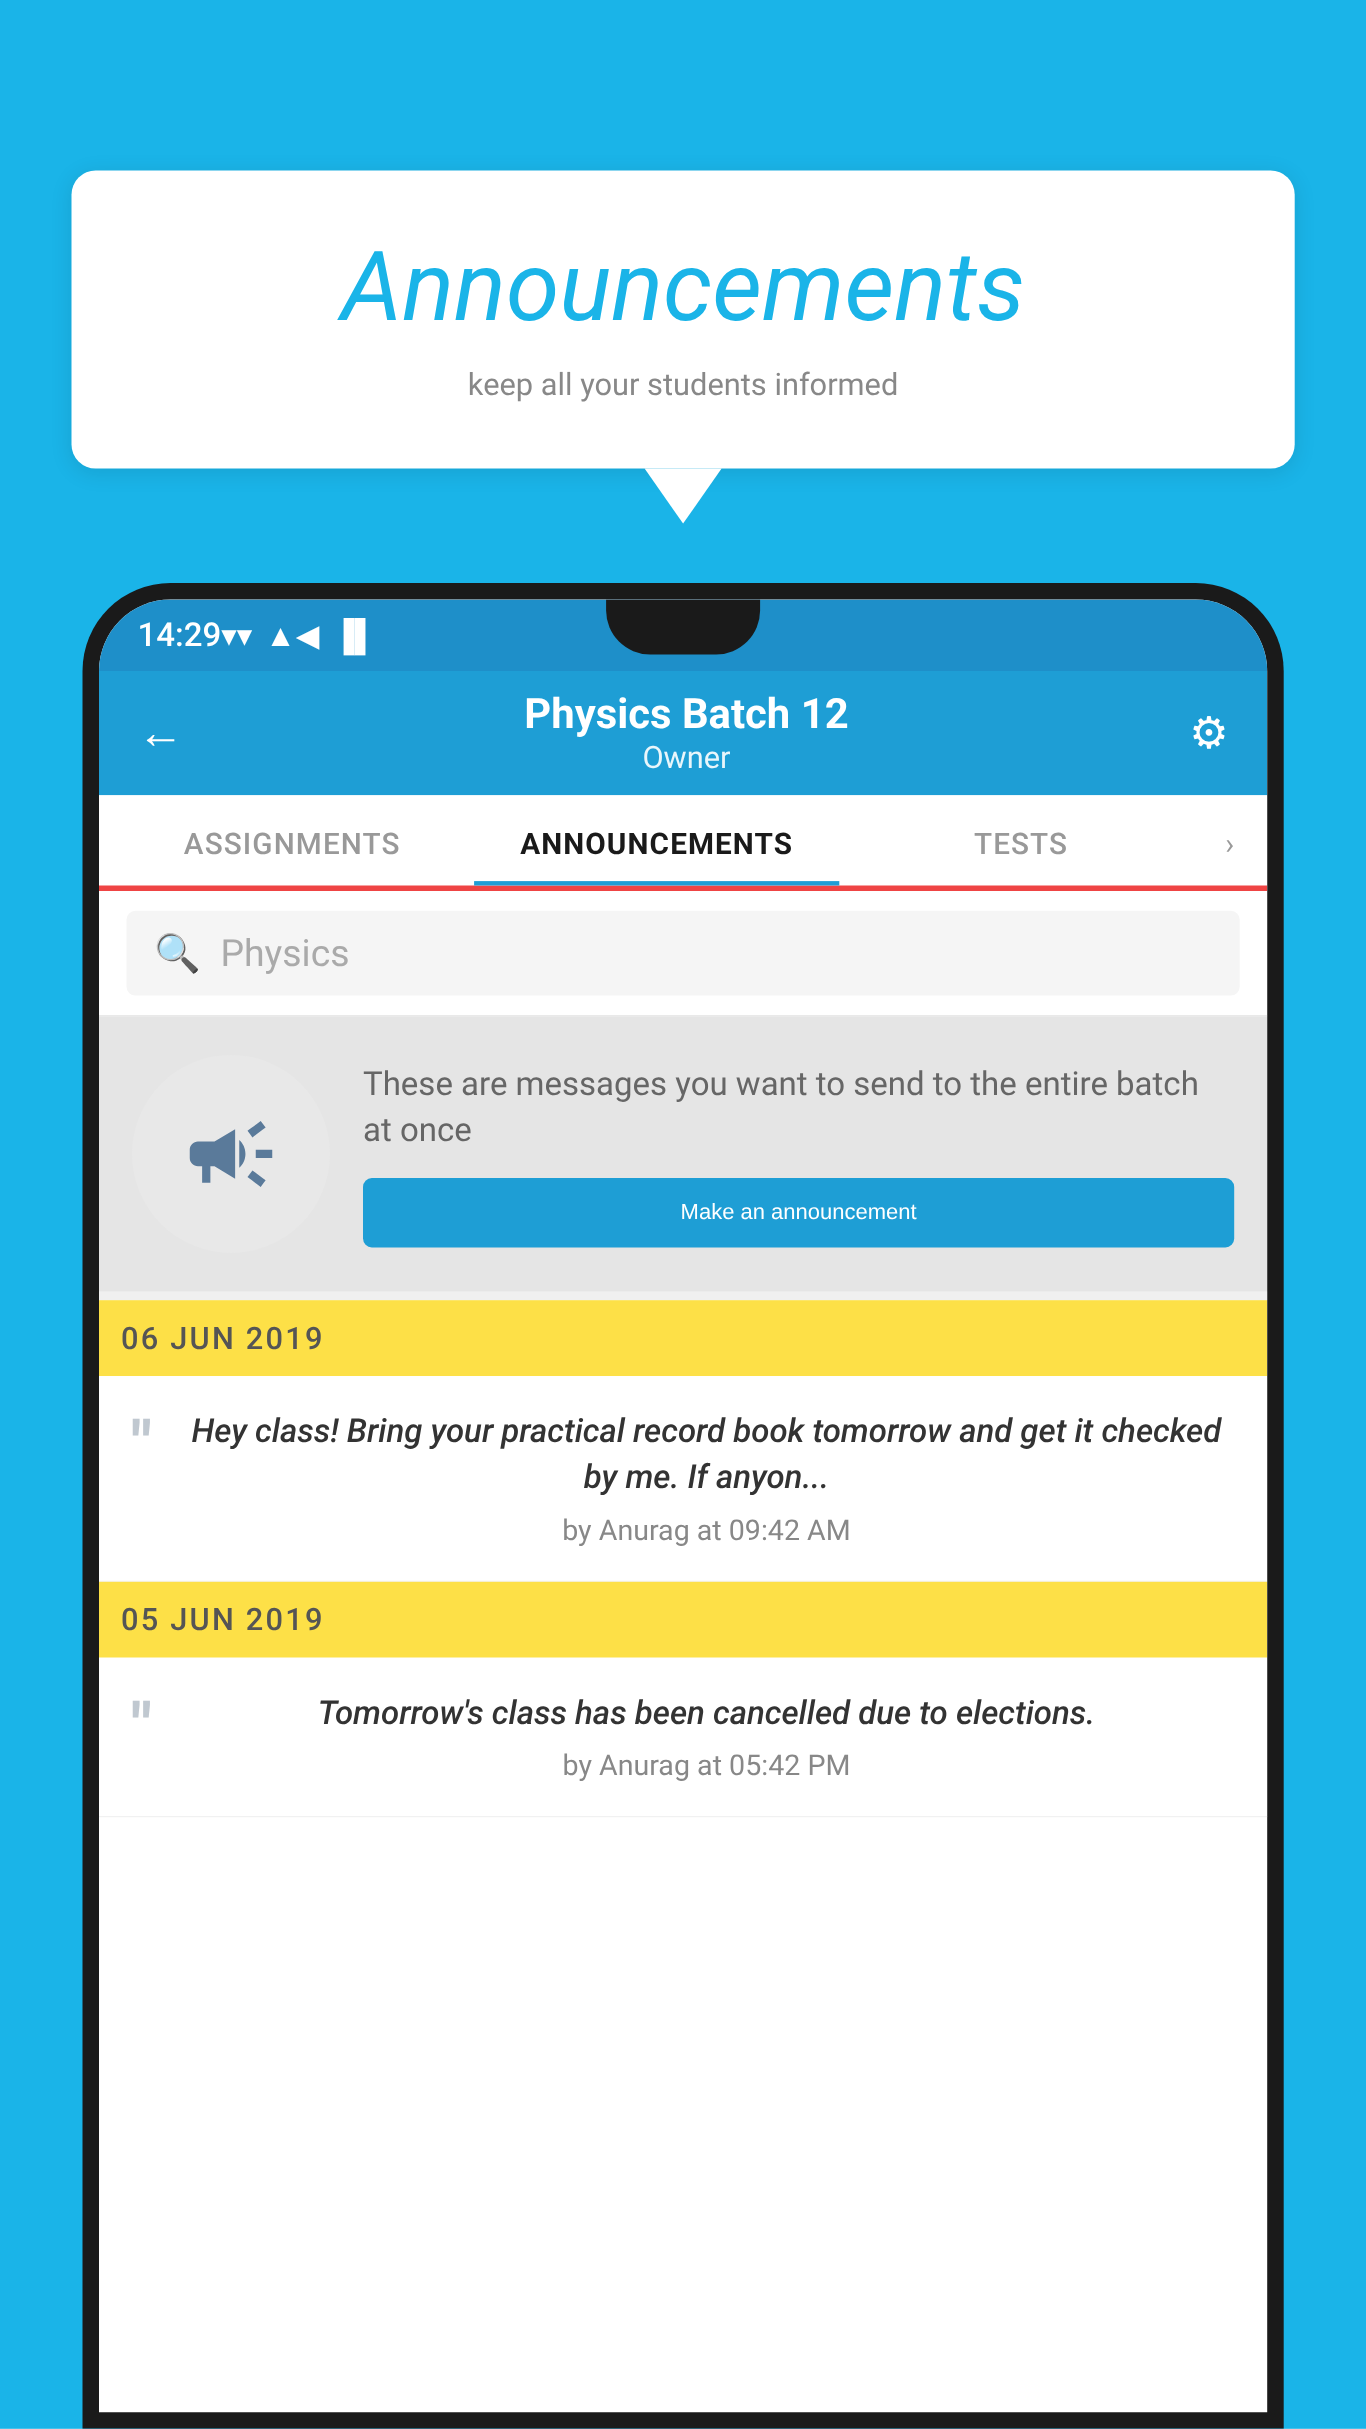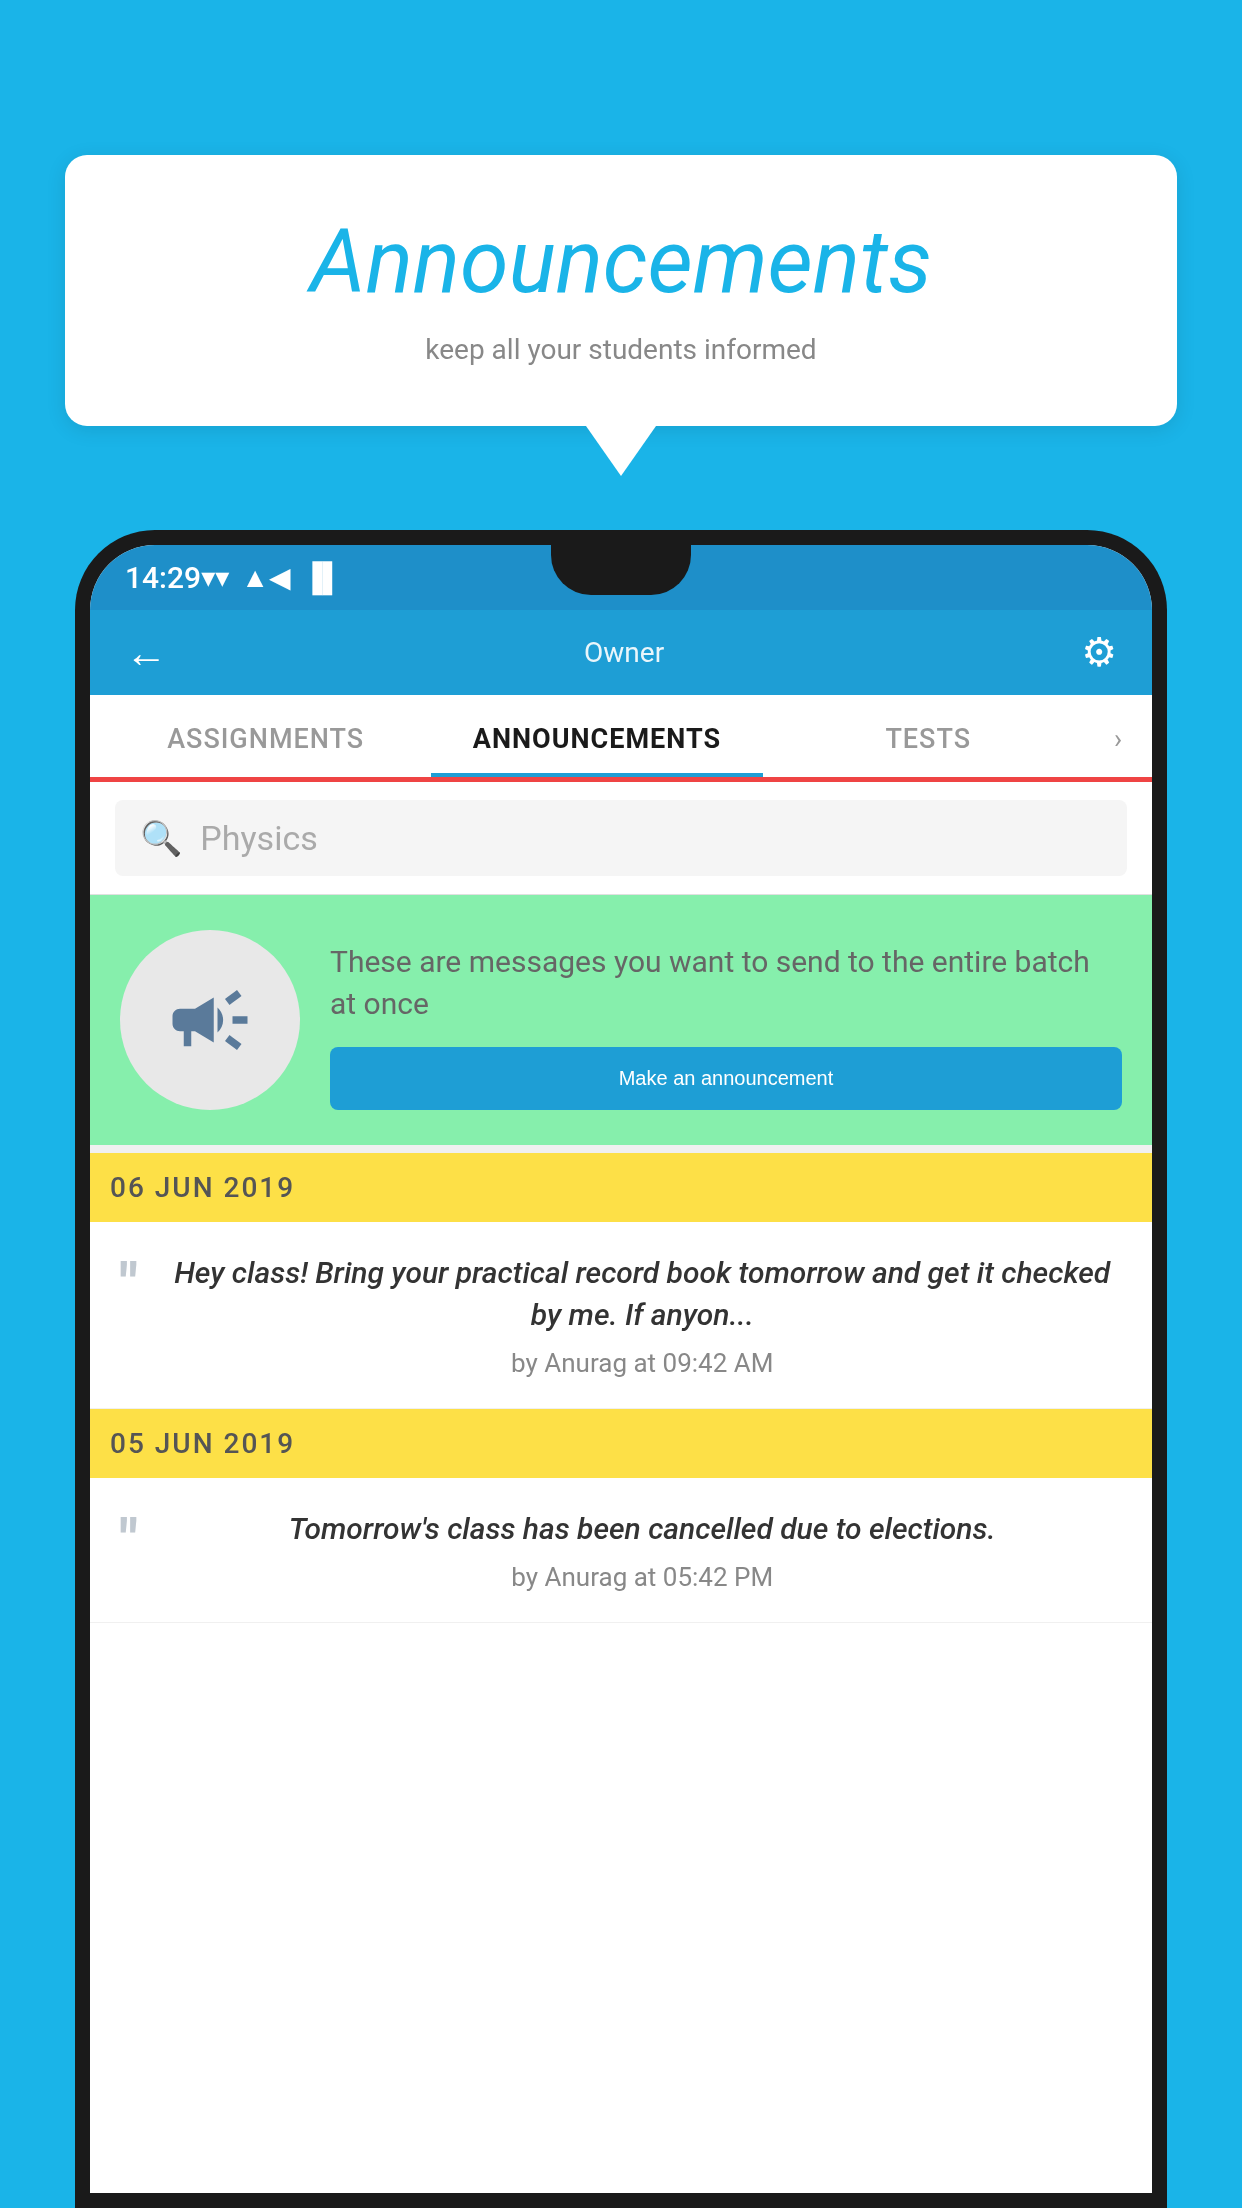--- a/index.html
+++ b/index.html
@@ -218,24 +218,24 @@
       font-size: 34px;
     }
 
     .search-placeholder {
       color: #aaa;
       font-size: 34px;
     }
 
     
     .promo-section {
-      background: #86efac;
+      background: #e5e5e5;
       padding: 35px 30px;
       display: flex;
-      align-items: flex-end;
+      align-items: center;
       gap: 30px;
       border-bottom: 8px solid #f0f0f0;
     }
 
     .promo-icon-circle {
       width: 180px;
       height: 180px;
       border-radius: 50%;
       background: #e8e8e8;
       display: flex;
@@ -350,20 +350,21 @@
         <div class="status-icons">
           <span class="wifi-icon">▾▾</span>
           <span class="signal-icon">▲◀</span>
           <span class="battery-icon">▐▌</span>
         </div>
       </div>
 
       <div class="app-header">
         <span class="header-back">←</span>
         <div class="header-title-group">
+          <div class="header-title">Physics Batch 12</div>
           <div class="header-subtitle">Owner</div>
         </div>
         <span class="header-gear">⚙</span>
       </div>
 
       <div class="tabs-bar">
         <div class="tab-item">ASSIGNMENTS</div>
         <div class="tab-item active">ANNOUNCEMENTS</div>
         <div class="tab-item">TESTS</div>
         <div class="tab-more">›</div>

